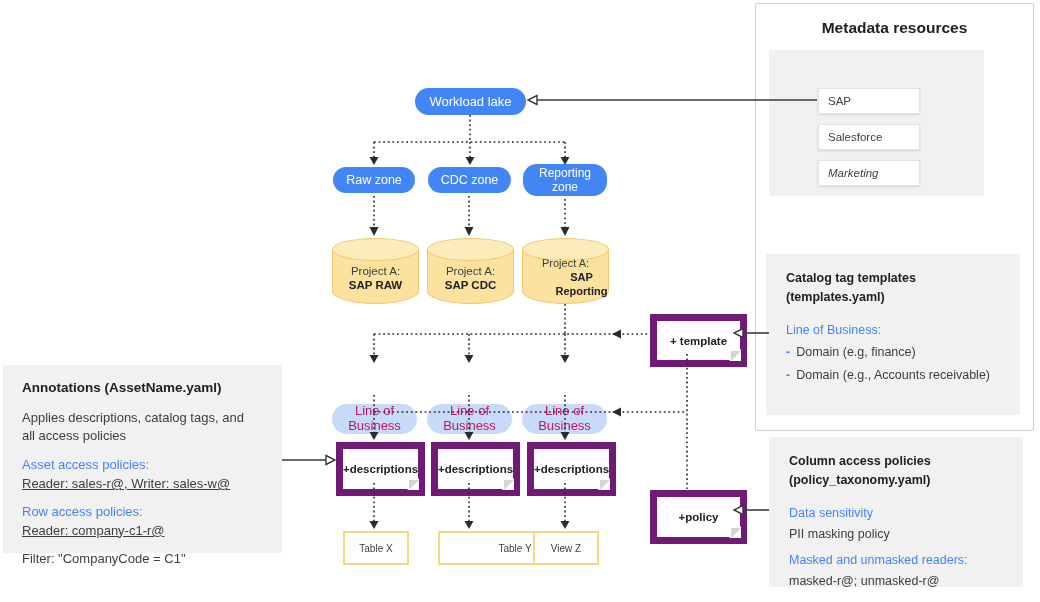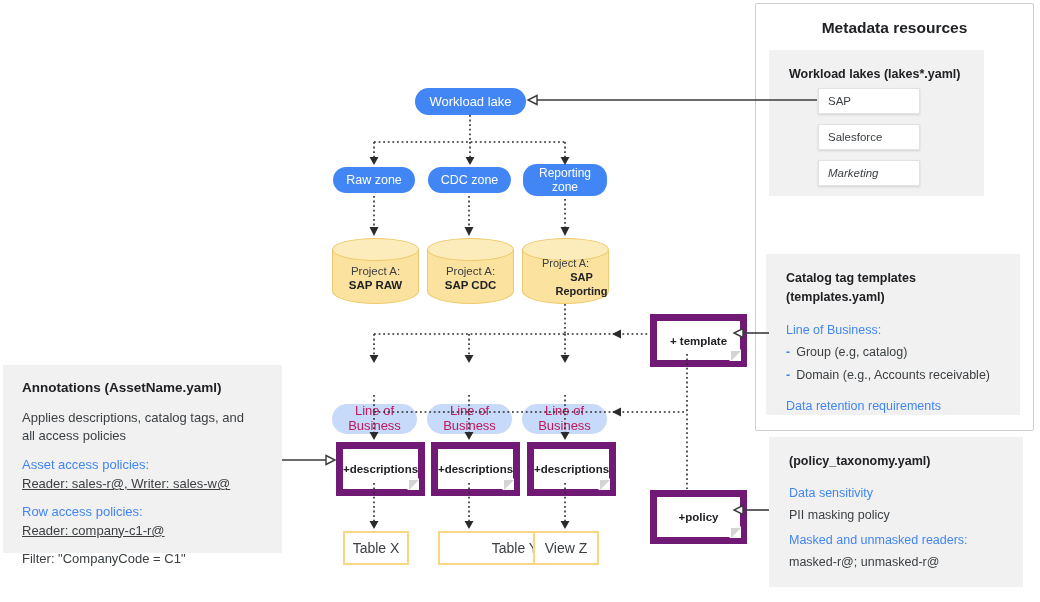--- a/index.html
+++ b/index.html
@@ -44,21 +44,21 @@
   }
   .note::after { 
     content:""; position:absolute; right:-1px; bottom:-1px; width:0; height:0;
     border-top:10px solid #d4d4d4; border-right:10px solid transparent; z-index:4;
   }
 
   
   .tbox {
     position:absolute; background:#fff; border:2px solid #f8d784; z-index:2;
     display:flex; align-items:center; justify-content:center;
-    font-size:14px; color:#3c4043;
+    font-size:10px; color:#3c4043;
   }
 
   
   .panel-left {
     position:absolute; left:3px; top:365px; width:279px; height:188px;
     background:#f1f1f1; z-index:1; padding:13px 16px 0 19px; box-sizing:border-box;
     font-size:13px; line-height:1.45;
   }
   .panel-left .title { font-weight:bold; color:#202124; font-size:13.5px; margin-bottom:11px; }
   .panel-left .body  { color:#3c4043; margin-bottom:10px; width:235px; }
@@ -109,42 +109,41 @@
     <div class="val">Reader: sales-r@, Writer: sales-w@</div>
     <div class="bluehead">Row access policies:</div>
     <div class="val">Reader: company-c1-r@</div>
     <div class="filter">Filter: "CompanyCode = C1"</div>
   </div>
 
   <div class="panel-right">
     <div class="title">Metadata resources</div>
 
     <div class="section" style="left:13px; top:46px; width:215px; height:146px;">
-      <div class="head">Workload lakes (lakes*.yaml)</div>
       <div class="lake-card" style="top:38px;">SAP</div>
       <div class="lake-card" style="top:74px;">Salesforce</div>
       <div class="lake-card" style="top:110px;font-style:italic;">Marketing</div>
     </div>
 
     <div class="section" style="left:10px; top:250px; width:254px; height:161px;">
       <div class="head">Catalog tag templates</div>
       <div class="head">(templates.yaml)</div>
       <div class="blue gap-lg">Line of Business:</div>
       <div class="dash-item">
         <span class="dash">-</span>
-        <span>Group (e.g, catalog)</span>
+        <span>Domain (e.g, finance)</span>
       </div>
       <div class="dash-item">
         <span class="dash">-</span>
         <span>Domain (e.g., Accounts receivable)</span>
       </div>
-      <div class="blue gap-lg">Data retention requirements</div>
     </div>
 
     <div class="section" style="left:13px; top:433px; width:254px; height:150px;">
+      <div class="head">Column access policies</div>
       <div class="head">(policy_taxonomy.yaml)</div>
       <div class="blue gap-lg">Data sensitivity</div>
       <div class="gap-sm">PII masking policy</div>
       <div class="blue gap-md">Masked and unmasked readers:</div>
       <div class="gap-sm">masked-r@; unmasked-r@</div>
     </div>
   </div>
 
   <div class="pill blue" style="left:415px; top:88px; width:111px; height:27px; font-size:13px;">Workload lake</div>
 

